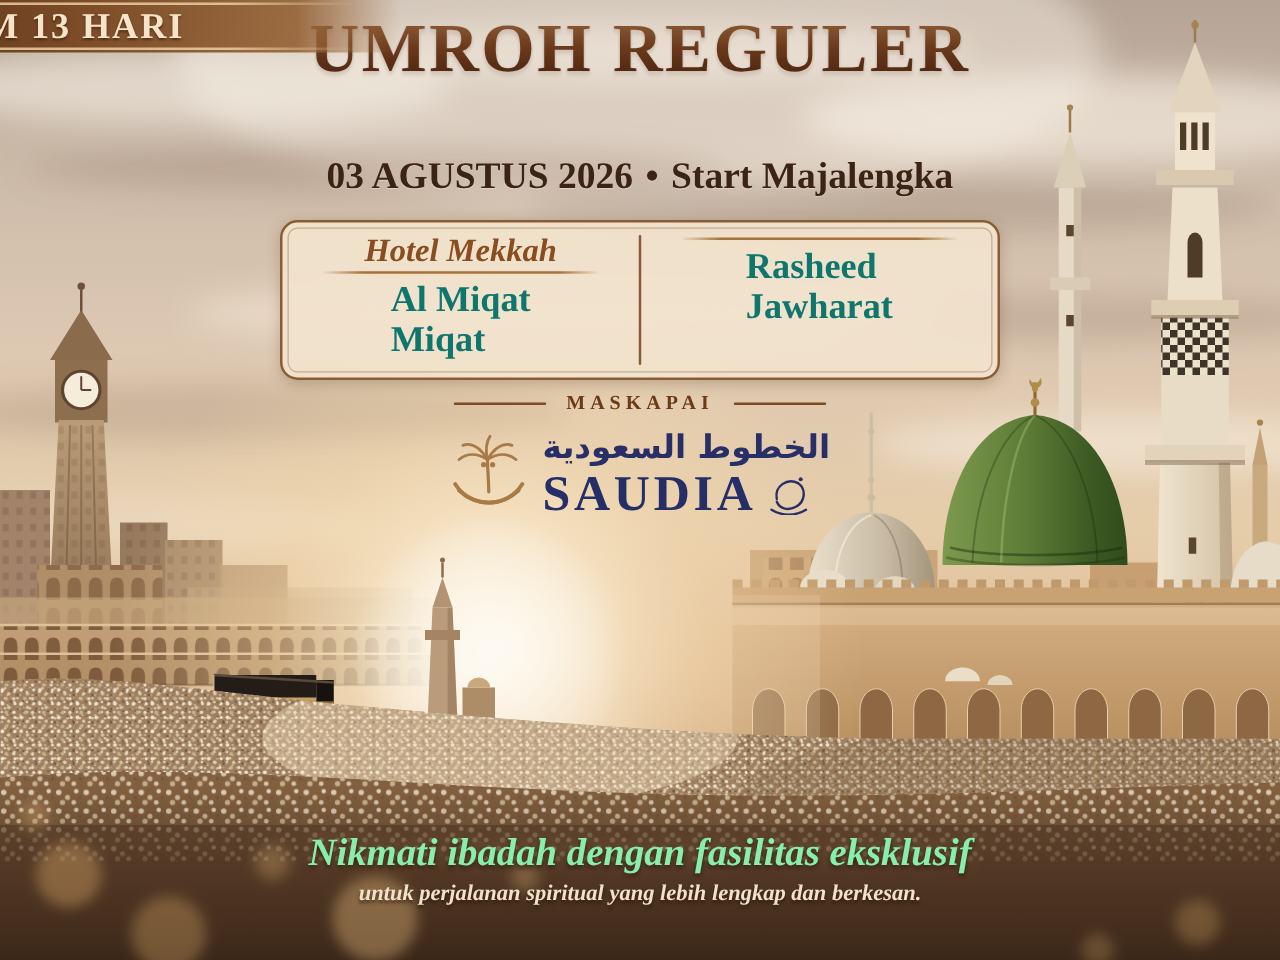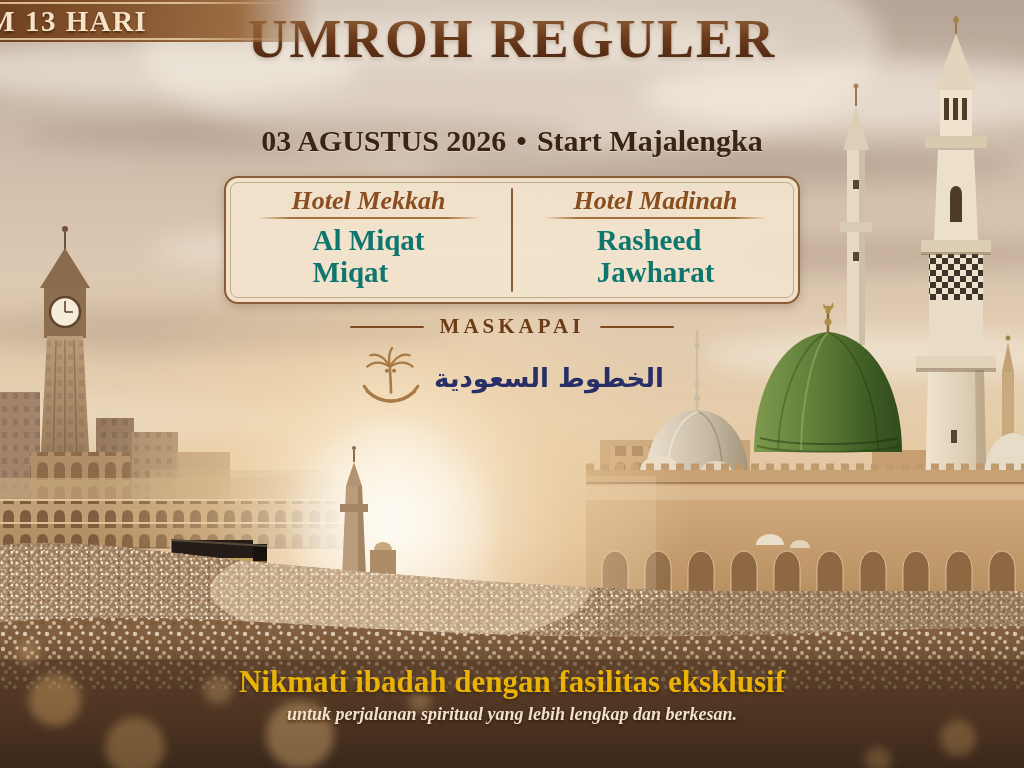--- a/index.html
+++ b/index.html
@@ -39,32 +39,32 @@
           padding-top:9px;}
   .hotel-head{font-size:26px;font-style:italic;font-weight:700;color:#8a4d20;line-height:1.05;}
   .hotel-rule{width:78%;height:2px;margin:3px auto 6px;
           background:linear-gradient(90deg,transparent,#a5723a 15%,#a5723a 85%,transparent);}
   .hotel-name{font-size:29px;font-weight:700;color:#0f766e;line-height:1.1;}
   .hotel-name span{display:block;}
   .hotel-split{width:2px;margin:10px 0;background:#8a5c36;border-radius:1px;}
 
   .maskapai{top:314px;display:flex;align-items:center;justify-content:center;gap:16px;}
   .mask-line{width:74px;height:2px;background:#7d4a22;border-radius:1px;}
-  .mask-text{font-size:21px;font-weight:700;letter-spacing:4px;color:#6b3a16;}
+  .mask-text{font-size:16px;font-weight:700;letter-spacing:4px;color:#6b3a16;}
 
   .airline{top:344px;display:flex;align-items:center;justify-content:center;gap:12px;}
   .emblem{width:62px;height:70px;}
   .airline-text{display:flex;flex-direction:column;}
   .arabic{font-family:"DejaVu Sans",sans-serif;font-size:26px;font-weight:700;color:#272f66;
           direction:rtl;line-height:1.15;}
   .latin-row{display:flex;align-items:center;gap:8px;}
   .latin{font-size:40px;font-weight:700;letter-spacing:3px;color:#252e66;line-height:1.05;}
   .callig{width:36px;height:34px;}
 
-  .tag1{top:664px;font-size:31px;font-weight:700;color:#eab308;
+  .tag1{top:664px;font-size:31px;font-style:italic;font-weight:700;color:#86efac;
         text-shadow:0 2px 4px rgba(45,22,8,.8),0 0 16px rgba(255,230,190,.2);}
   .tag2{top:704px;font-size:18px;font-style:italic;font-weight:600;color:#f2e2c9;
         text-shadow:0 2px 3px rgba(45,22,8,.75);}
 </style>
 </head>
 <body>
 
 <div class="poster">
 
 <svg class="scene" viewBox="0 0 1024 768" aria-hidden="true">
@@ -416,21 +416,20 @@
   <div class="hotel-col">
     <div class="hotel-head">Hotel Mekkah</div>
     <div class="hotel-rule"></div>
     <div class="hotel-name">
       <span>Al Miqat</span>
       <span>Miqat</span>
     </div>
   </div>
   <div class="hotel-split"></div>
   <div class="hotel-col">
-    <div class="hotel-head">Hotel Madinah</div>
     <div class="hotel-rule"></div>
     <div class="hotel-name">
       <span>Rasheed</span>
       <span>Jawharat</span>
     </div>
   </div>
 </section>
 
 <div class="layer maskapai">
   <span class="mask-line"></span>
@@ -450,20 +449,31 @@
         <path d="M29,21 C37,16 45,16 51,21"></path>
         <path d="M29,21 C35,11 42,8 48,10"></path>
         <path d="M29,21 C27,12 29,6 31,3"></path>
       </g>
     </g>
     <circle cx="26" cy="25" r="2" fill="#a87a46"></circle>
         <circle cx="33" cy="25" r="2" fill="#a87a46"></circle>
   </svg>
   <div class="airline-text">
     <div class="arabic">الخطوط السعودية</div>
+    <div class="latin-row">
+      <span class="latin">SAUDIA</span>
+      <svg class="callig" viewBox="0 0 30 32" aria-hidden="true">
+        <g fill="none" stroke="#272f66" stroke-width="1.8" stroke-linecap="round">
+          <path d="M6,20 C4,10 14,4 22,8"></path>
+          <path d="M22,8 C28,12 28,22 20,26 C14,29 8,27 6,22"></path>
+          <path d="M2,28 C10,33 20,33 28,28"></path>
+        </g>
+        <circle cx="24" cy="5" r="1.5" fill="#272f66"></circle>
+      </svg>
+    </div>
   </div>
 </div>
 
 <footer>
   <div class="layer tag1">Nikmati ibadah dengan fasilitas eksklusif</div>
   <div class="layer tag2">untuk perjalanan spiritual yang lebih lengkap dan berkesan.</div>
 </footer>
 
 </div>
 

